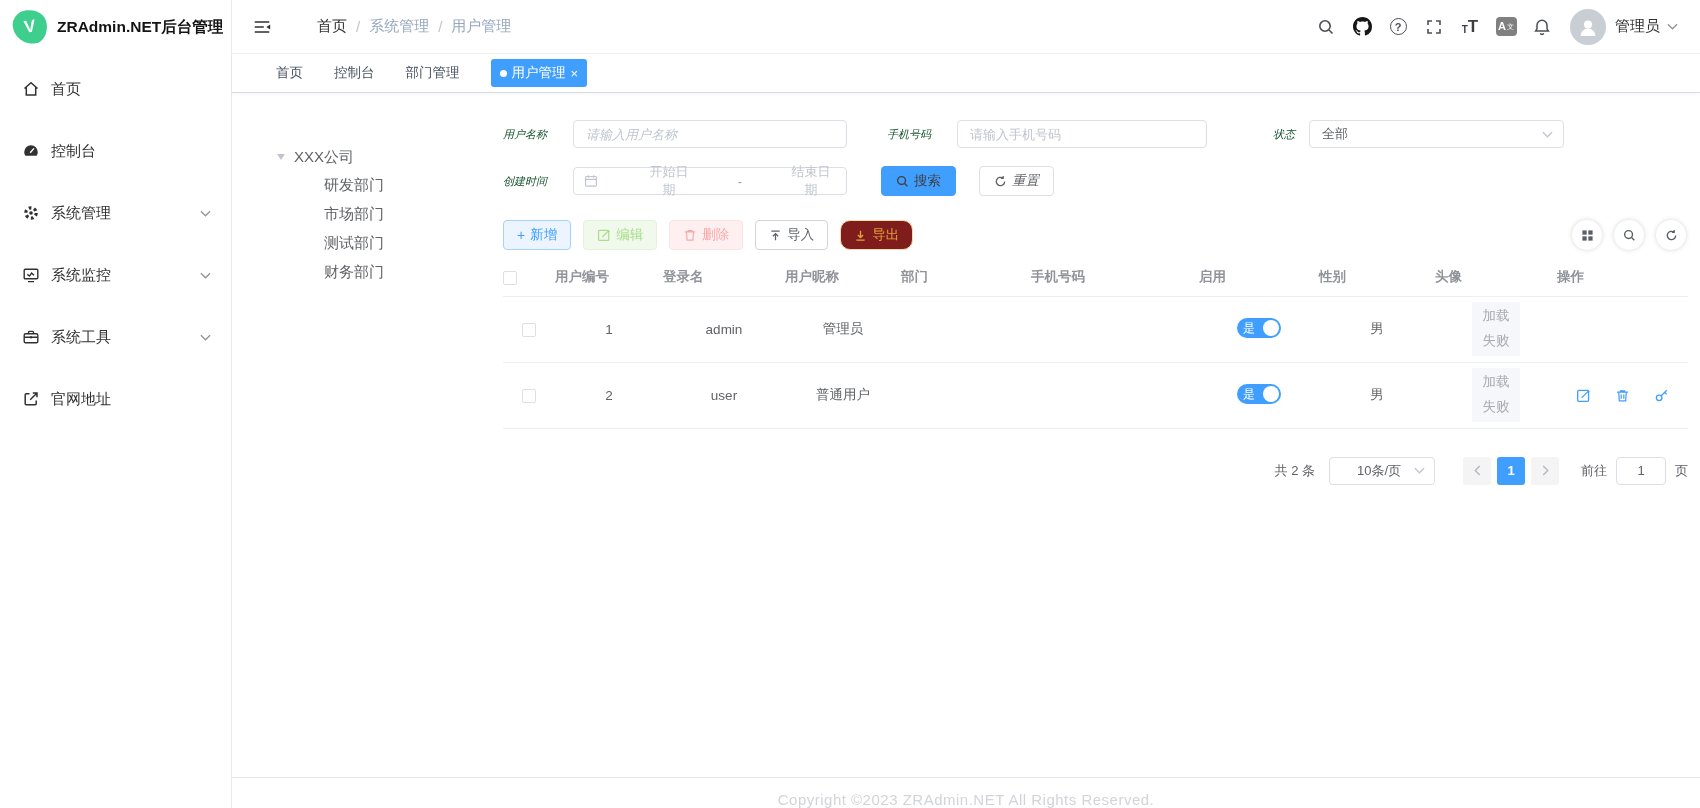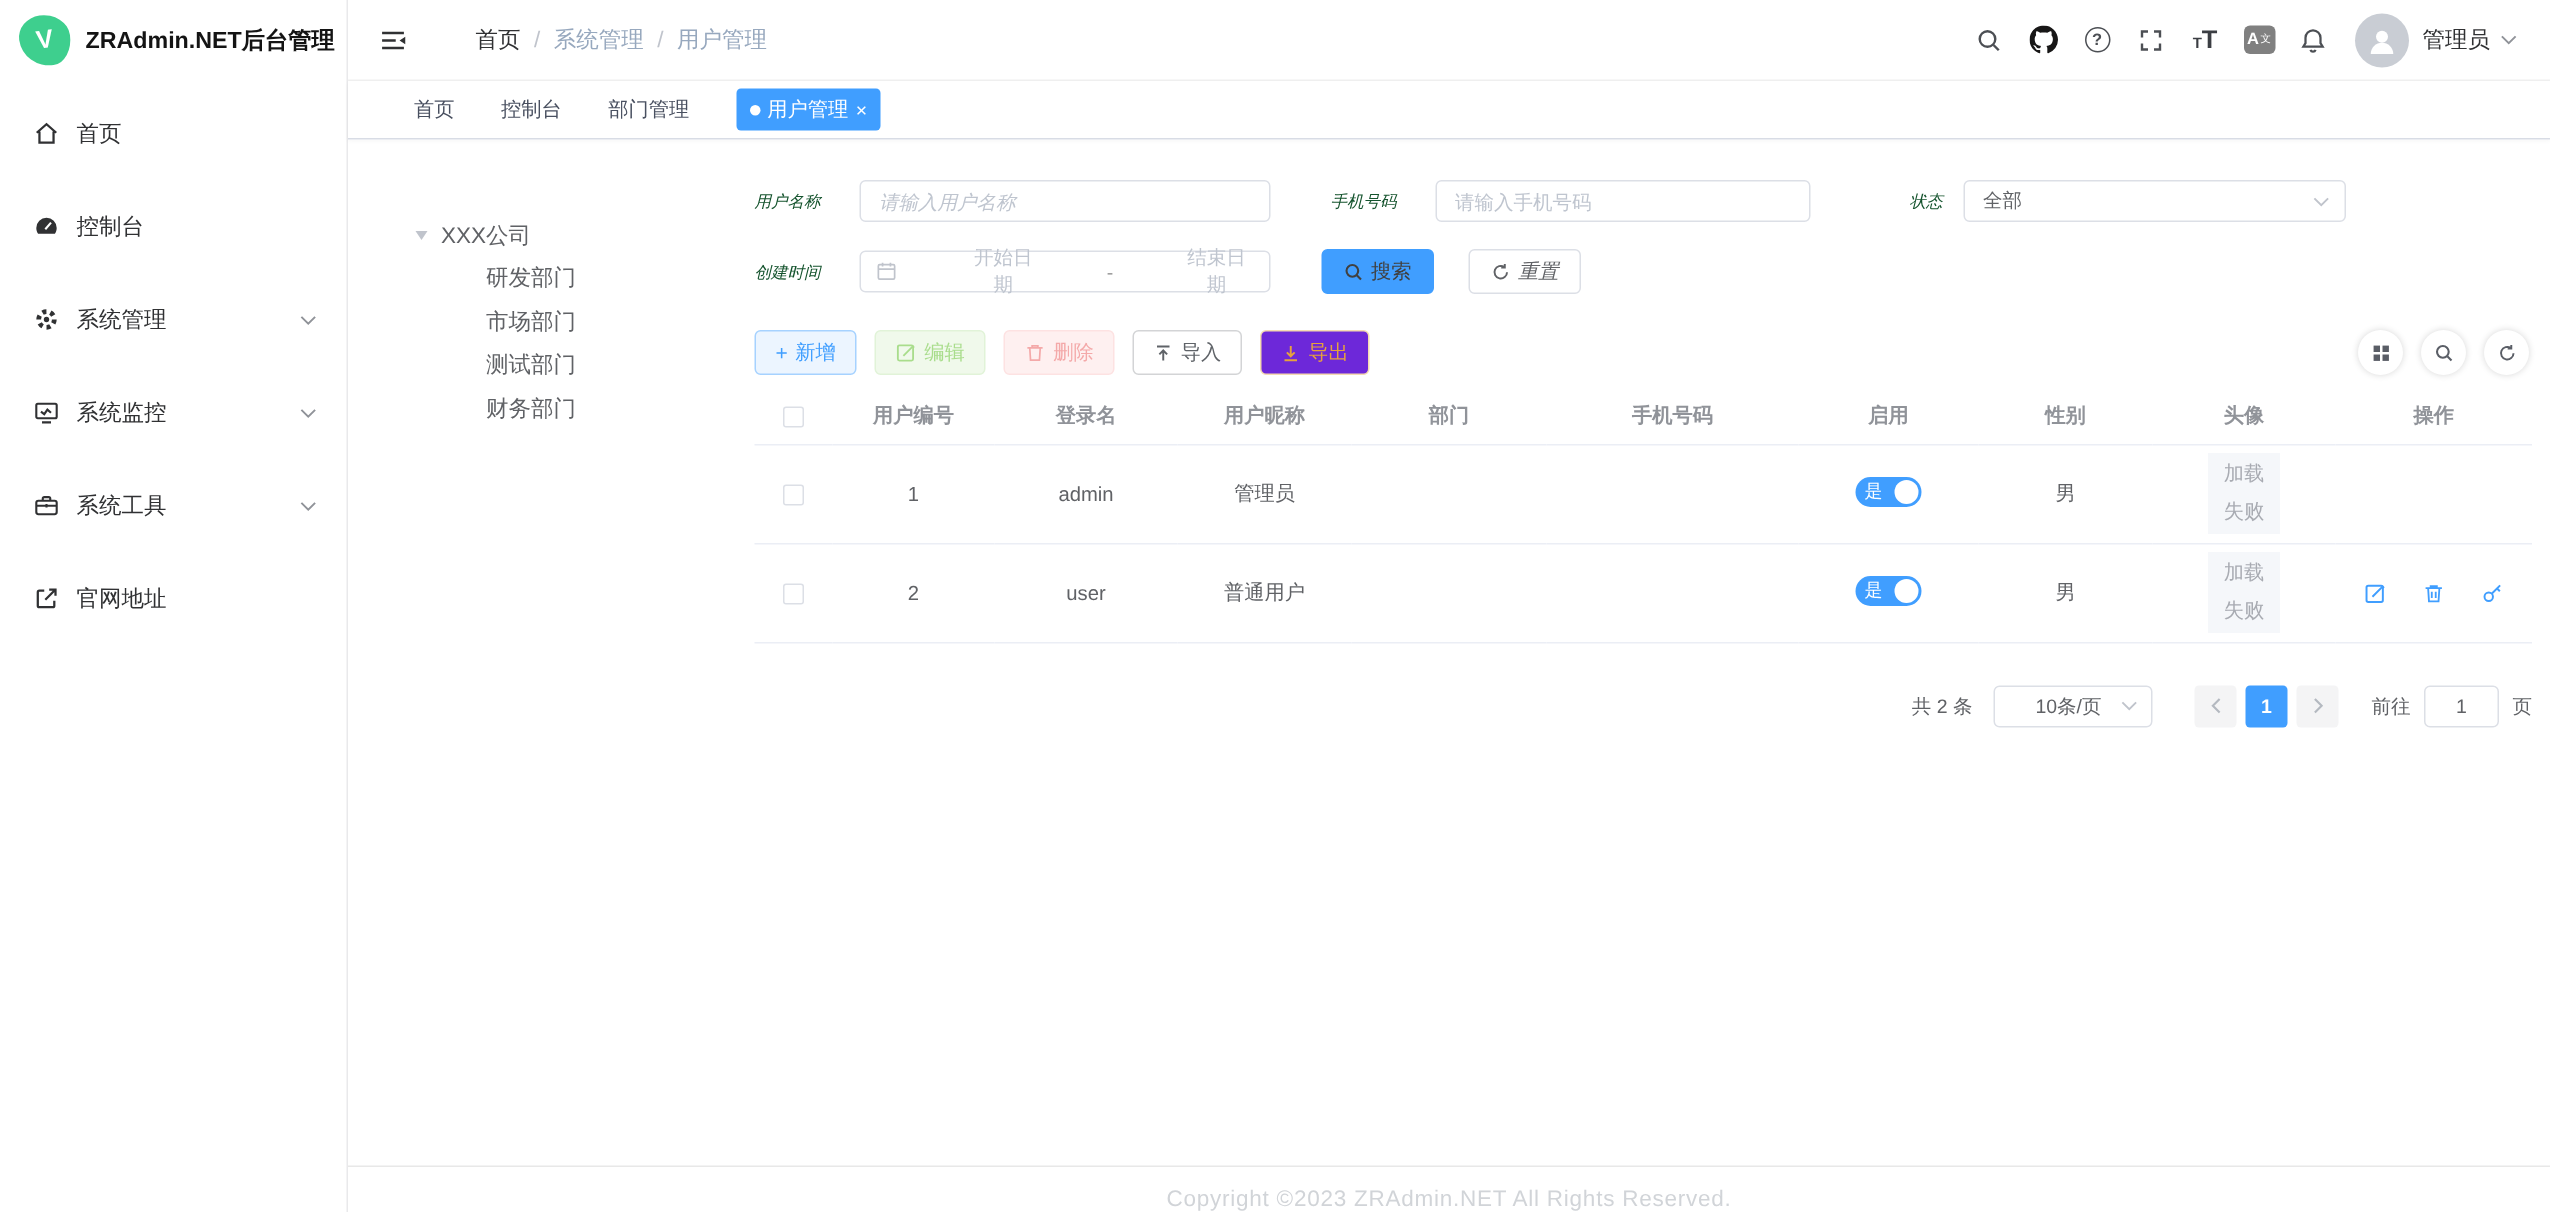--- a/index.html
+++ b/index.html
@@ -91,27 +91,27 @@
   .btn-plain { border-color:#dcdfe6; color:#606266; margin-left:23px;font-style:italic; }
 
   .toolbar { margin-top:24px; display:flex; align-items:center; }
   .tbtn { height:30px; border-radius:4px; display:inline-flex; align-items:center; font-size:13.5px;
     padding:0 13px; margin-right:12px; cursor:pointer; border:1px solid transparent; }
   .tbtn .bic { display:flex; margin-right:5px; } .tbtn .plus { font-size:14px; margin-right:5px; line-height:1; }
   .tb-add { background:#ecf5ff; border-color:#a6d2ff; color:#409eff; }
   .tb-edit { background:#f0f9eb; border-color:#e1f3d8; color:#a9dd8c; cursor:not-allowed; }
   .tb-del { background:#fef0f0; border-color:#fde2e2; color:#f4a9a9; cursor:not-allowed; }
   .tb-imp { background:#fff; border-color:#d3d4d6; color:#5f6368; }
-  .tb-exp { background:#6d28d9; border-color:#f5dab1; color:#e6a23c; }
+  .tb-exp { background:#7f1d1d; border-color:#f5dab1; color:#e6a23c;border-radius:10px; }
   .tool-right { margin-left:auto; display:flex; align-items:center; gap:12px; padding-right:2px; }
   .circ { width:30px; height:30px; border-radius:50%; background:#fff; color:#5a5e66;
     box-shadow:0 0 5px rgba(0,0,0,.16); display:flex; align-items:center; justify-content:center; cursor:pointer; }
 
   table.grid { width:100%; border-collapse:collapse; table-layout:fixed; margin-top:9px; }
-  .grid th { height:37px; font-size:13.5px; font-weight:700; color:#909399; border-bottom:1px solid #ebeef5; text-align:center; }
+  .grid th { height:37px; font-size:13.5px; font-weight:700; color:#909399; border-bottom:1px solid #ebeef5; text-align:left; }
   .grid td { height:66px; font-size:13.5px; color:#606266; border-bottom:1px solid #ebeef5; text-align:center; }
   .cb { width:14px; height:14px; border:1px solid #dcdfe6; border-radius:2px; background:#fff;
     display:inline-block; cursor:pointer; vertical-align:middle; }
   .toggle { width:44px; height:20px; border-radius:10px; background:#409eff; position:relative;
     display:inline-block; cursor:pointer; }
   .toggle .tg-txt { position:absolute; left:6px; top:50%; transform:translateY(-50%);
     color:#fff; font-size:12px; }
   .toggle .knob { position:absolute; right:2px; top:2px; width:16px; height:16px; border-radius:50%; background:#fff; }
   .ava-ph { width:48px; height:54px; background:#f5f7fa; color:#a8abb2; font-size:13.5px; line-height:1.85;
     display:inline-flex; flex-direction:column; align-items:center; justify-content:center; }

